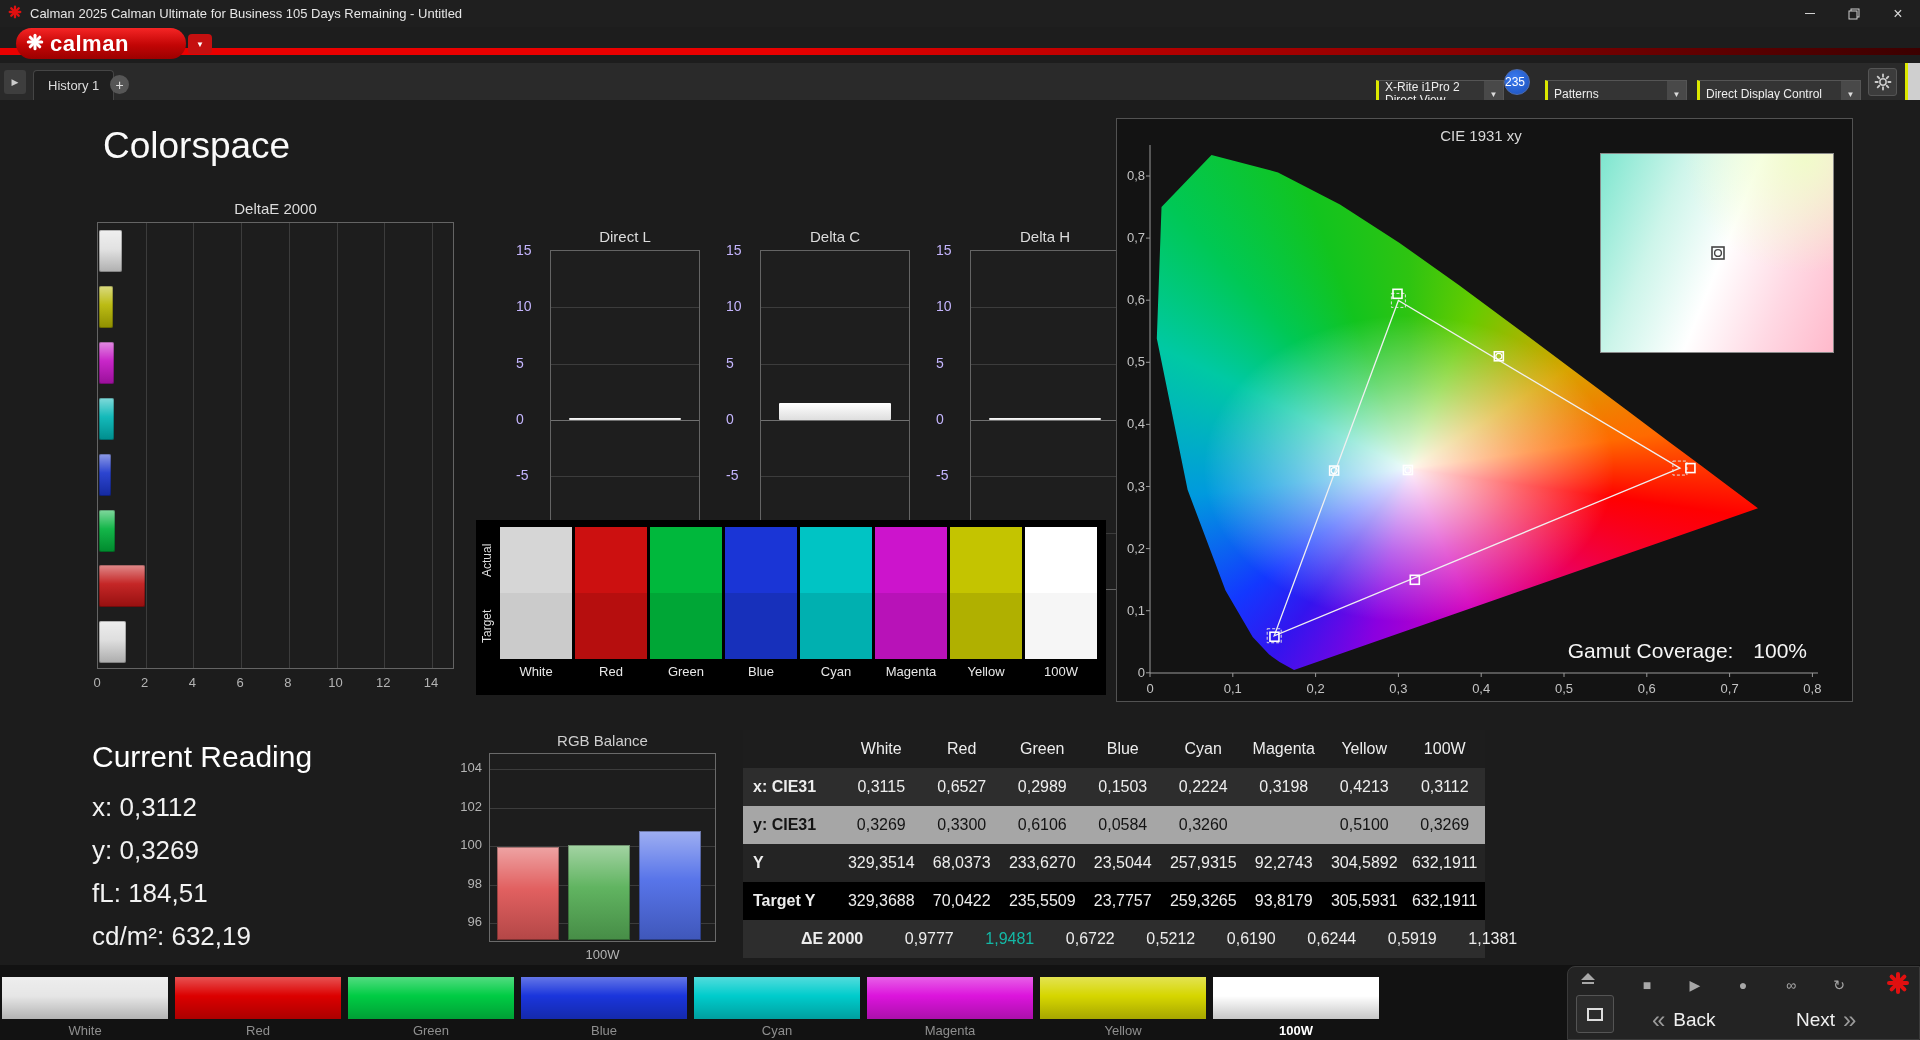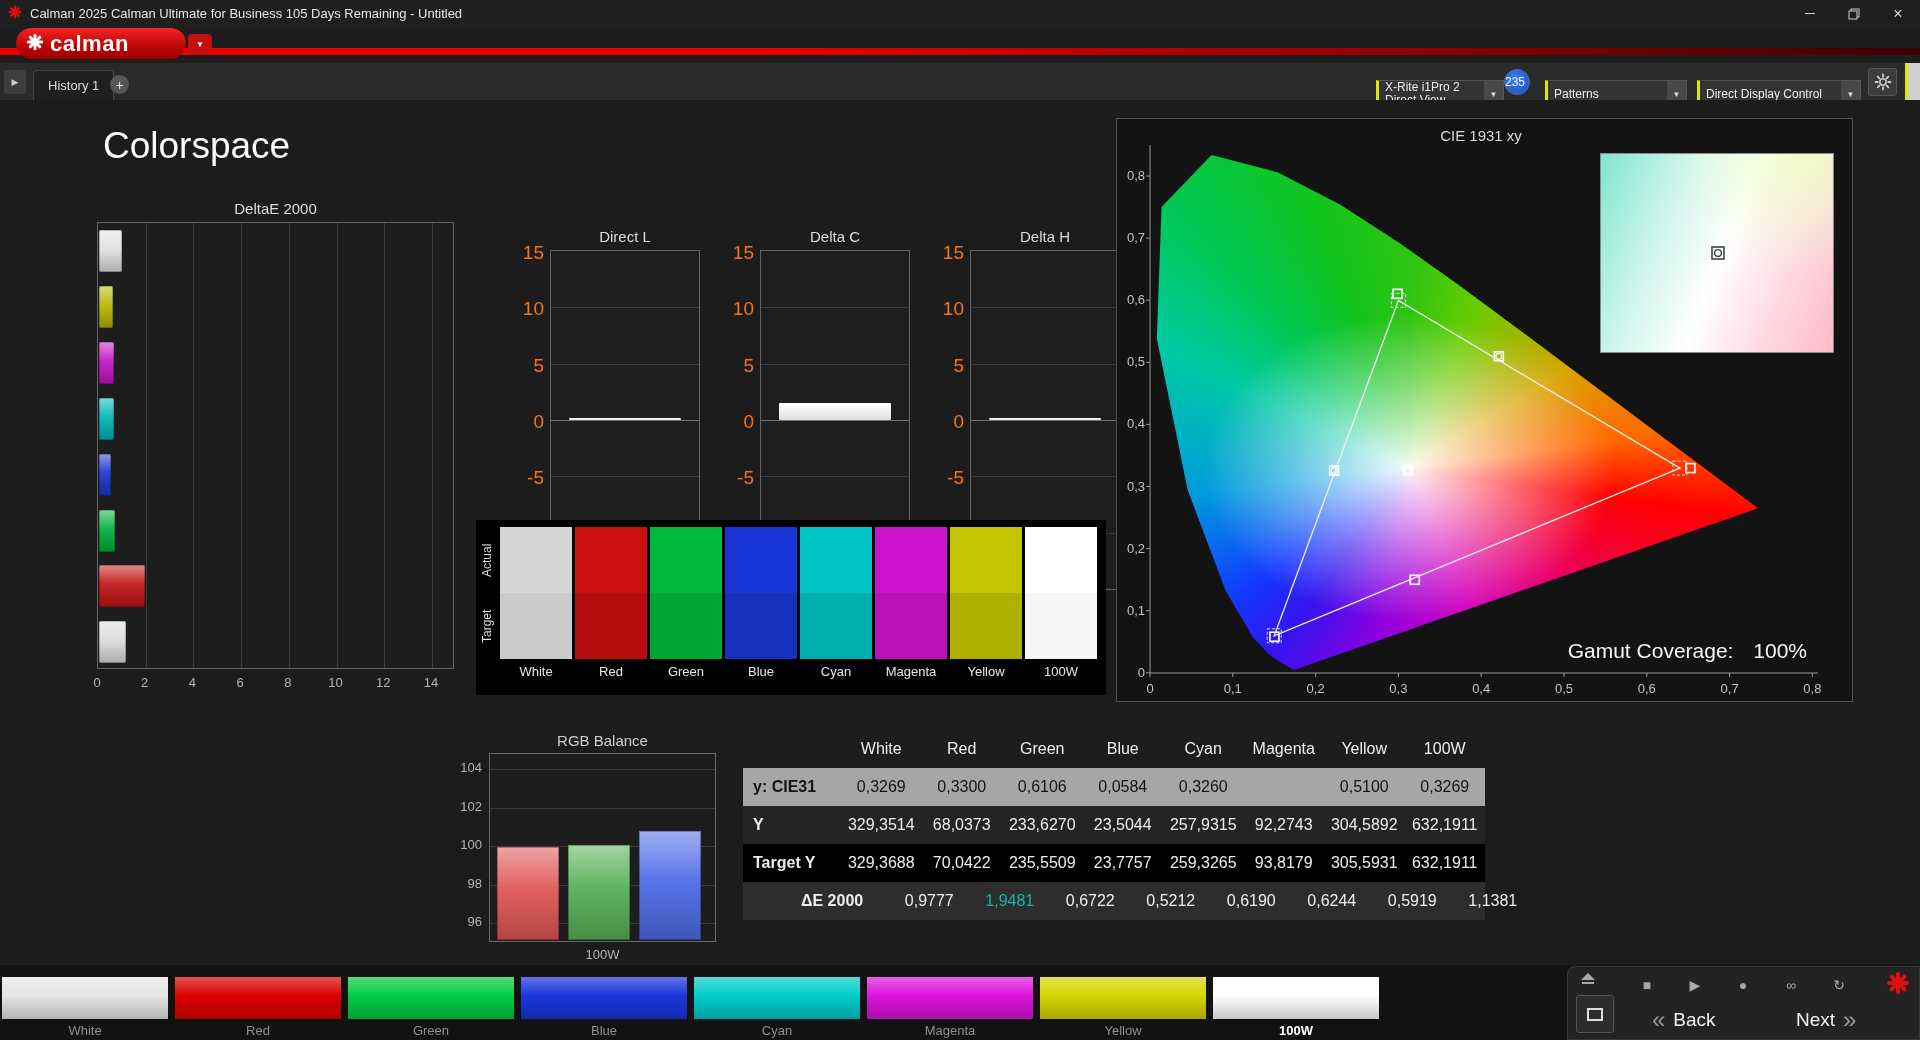--- a/index.html
+++ b/index.html
@@ -45,21 +45,21 @@
   .vgrid{position:absolute;top:0;bottom:0;width:1px;background:#3c3c3c}
   .hgrid{position:absolute;left:0;right:0;height:1px;background:#3c3c3c}
   .hgrid.zero{background:#707070}
   .de-bar{position:absolute;left:1px;height:42px;border-radius:2px;background-image:linear-gradient(to bottom,rgba(255,255,255,.5),rgba(255,255,255,.08) 45%,rgba(0,0,0,.22));box-shadow:inset 0 0 0 1px rgba(0,0,0,.25)}
   .tick{position:absolute;width:30px;text-align:center;font-size:13px;color:#b4b4b4}
 
   
   .delta-chart{position:absolute;top:128px;width:190px;height:400px}
   .dc-title{position:absolute;left:34px;top:0;width:150px;text-align:center;color:#dcdcdc;font-size:15px}
   .dc-ylabels{position:absolute;left:0;top:22px;width:28px;height:340px}
-  .dc-ylab{position:absolute;right:0;width:28px;text-align:right;font-size:19px;color:#f97316}
+  .dc-ylab{position:absolute;right:0;width:28px;text-align:left;font-size:14px;color:#c4b5fd}
   .dc-plot{position:absolute;left:34px;top:22px;width:150px;height:340px;border:1px solid #646464;background:#1e1e1e}
   .dc-bar{position:absolute;left:12%;width:76%;background:linear-gradient(#ffffff,#dedede);border-radius:1px}
   .dc-xlabel{position:absolute;left:34px;top:368px;width:150px;text-align:center;color:#b4b4b4;font-size:13px}
 
   
   .swstrip{position:absolute;left:476px;top:420px;width:630px;height:175px;background:#000}
   .sw-vert{writing-mode:vertical-rl;transform:rotate(180deg);height:66px;width:22px;display:flex;align-items:center;justify-content:center;color:#ddd;font-size:12px}
   .sw-side{position:absolute;left:0;top:7px;width:22px}
   #swatch-cols{position:absolute;left:24px;top:7px;display:flex;gap:3px}
   .sw-col{width:72px;display:flex;flex-direction:column}
@@ -437,20 +437,27 @@
           <div class="cie-yt" style="top: 421.6px;">0,2</div>
           <div class="cie-yt" style="top: 483.7px;">0,1</div>
           <div class="cie-yt" style="top: 545.8px;">0</div>
         </div>
       <div class="coverage">
         <span>Gamut Coverage:</span>
         <span style="margin-left:14px">100%</span>
       </div>
     </div>
 
+    <div class="curread">
+      <div class="cr-title">Current Reading</div>
+      <div class="cr-line">x: 0,3112</div>
+      <div class="cr-line">y: 0,3269</div>
+      <div class="cr-line">fL: 184,51</div>
+      <div class="cr-line">cd/m²: 632,19</div>
+    </div>
 
     <div class="rgbchart">
       <div class="rgb-title">RGB Balance</div>
       <div id="rgb-ylabels">
           <div class="rgb-ylab" style="top: 28.015px;">104</div>
           <div class="rgb-ylab" style="top: 66.515px;">102</div>
           <div class="rgb-ylab" style="top: 105.015px;">100</div>
           <div class="rgb-ylab" style="top: 143.515px;">98</div>
           <div class="rgb-ylab" style="top: 182.015px;">96</div>
         </div>
@@ -472,20 +479,31 @@
           <div class="tcell rowlabel"></div>
           <div class="tcell">White</div>
           <div class="tcell">Red</div>
           <div class="tcell">Green</div>
           <div class="tcell">Blue</div>
           <div class="tcell">Cyan</div>
           <div class="tcell">Magenta</div>
           <div class="tcell">Yellow</div>
           <div class="tcell">100W</div>
         </div>
+        <div class="trow" style="background: rgb(45, 45, 45); color: rgb(237, 237, 237);">
+          <div class="tcell rowlabel" style="color: rgb(237, 237, 237);">x: CIE31</div>
+          <div class="tcell" style="color: rgb(237, 237, 237);">0,3115</div>
+          <div class="tcell" style="color: rgb(237, 237, 237);">0,6527</div>
+          <div class="tcell" style="color: rgb(237, 237, 237);">0,2989</div>
+          <div class="tcell" style="color: rgb(237, 237, 237);">0,1503</div>
+          <div class="tcell" style="color: rgb(237, 237, 237);">0,2224</div>
+          <div class="tcell" style="color: rgb(237, 237, 237);">0,3198</div>
+          <div class="tcell" style="color: rgb(237, 237, 237);">0,4213</div>
+          <div class="tcell" style="color: rgb(237, 237, 237);">0,3112</div>
+        </div>
         <div class="trow" style="background: rgb(166, 166, 166); color: rgb(20, 20, 20);">
           <div class="tcell rowlabel" style="color: rgb(20, 20, 20);">y: CIE31</div>
           <div class="tcell" style="color: rgb(20, 20, 20);">0,3269</div>
           <div class="tcell" style="color: rgb(20, 20, 20);">0,3300</div>
           <div class="tcell" style="color: rgb(20, 20, 20);">0,6106</div>
           <div class="tcell" style="color: rgb(20, 20, 20);">0,0584</div>
           <div class="tcell" style="color: rgb(20, 20, 20);">0,3260</div>
           <div class="tcell" style="color: #14532d; margin-top: 32px;">0,1501</div>
           <div class="tcell" style="color: rgb(20, 20, 20);">0,5100</div>
           <div class="tcell" style="color: rgb(20, 20, 20);">0,3269</div>

